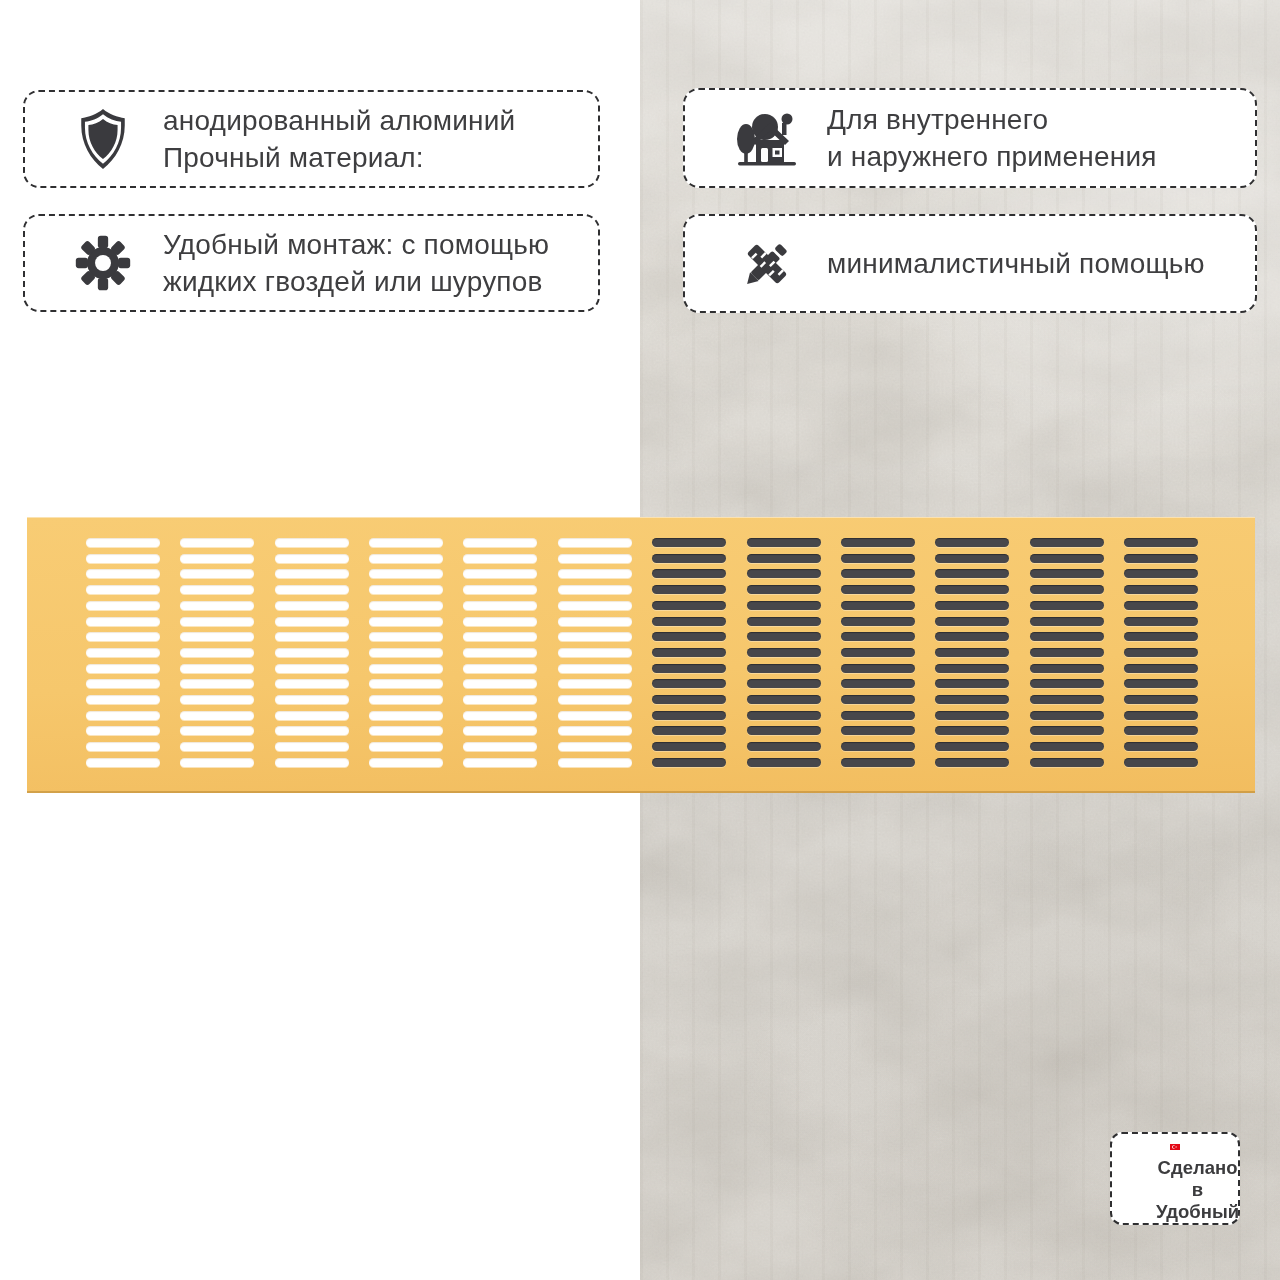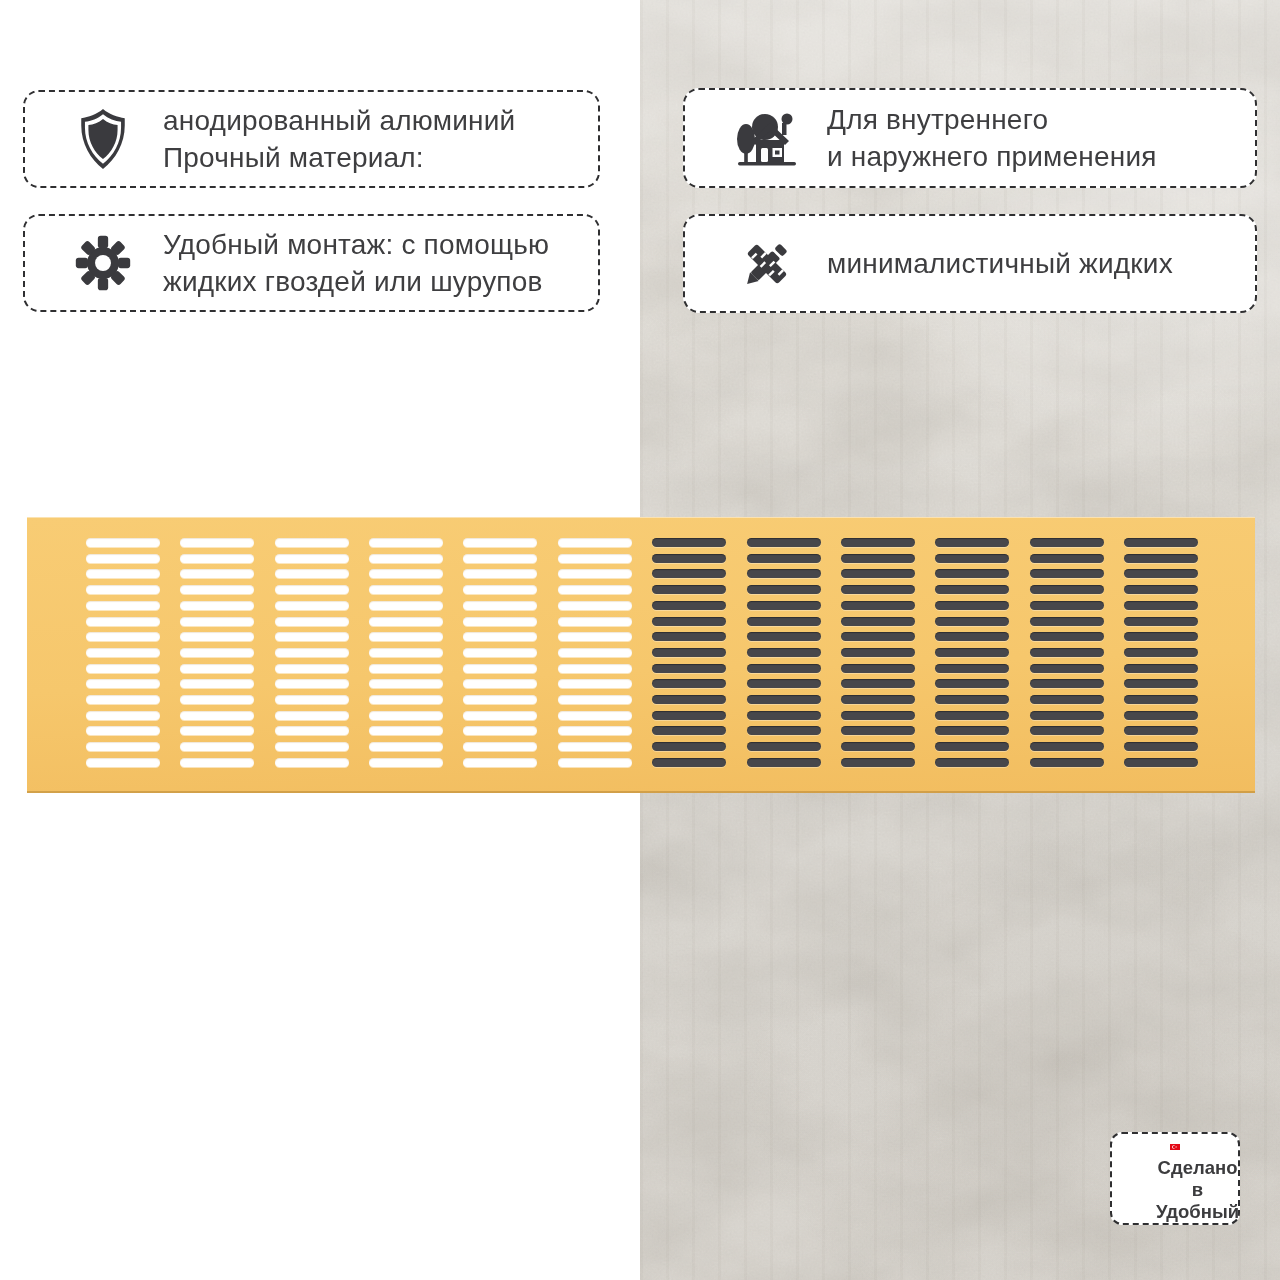--- a/index.html
+++ b/index.html
@@ -153,21 +153,21 @@
             <rect x="21.5" y="24.5" width="2.6" height="7"></rect>
             <rect x="28" y="32" width="2.6" height="7"></rect>
             <rect x="34.5" y="24.5" width="2.6" height="7"></rect>
             <rect x="41" y="32" width="2.6" height="7"></rect>
             <rect x="47.5" y="24.5" width="2.6" height="7"></rect>
           </g>
         </g>
       </svg>
     </span>
     <div class="txt">
-      <span>минималистичный жидких</span>
+      <span>минималистичный помощью</span>
     </div>
   </div>
 
   <div class="grille">
     <div class="slots">
         <div class="slot-col">
           <div class="slot light" style="background: rgb(255, 255, 255);"></div>
           <div class="slot light" style="background: rgb(255, 255, 255);"></div>
           <div class="slot light" style="background: rgb(255, 255, 255);"></div>
           <div class="slot light" style="background: rgb(255, 255, 255);"></div>

